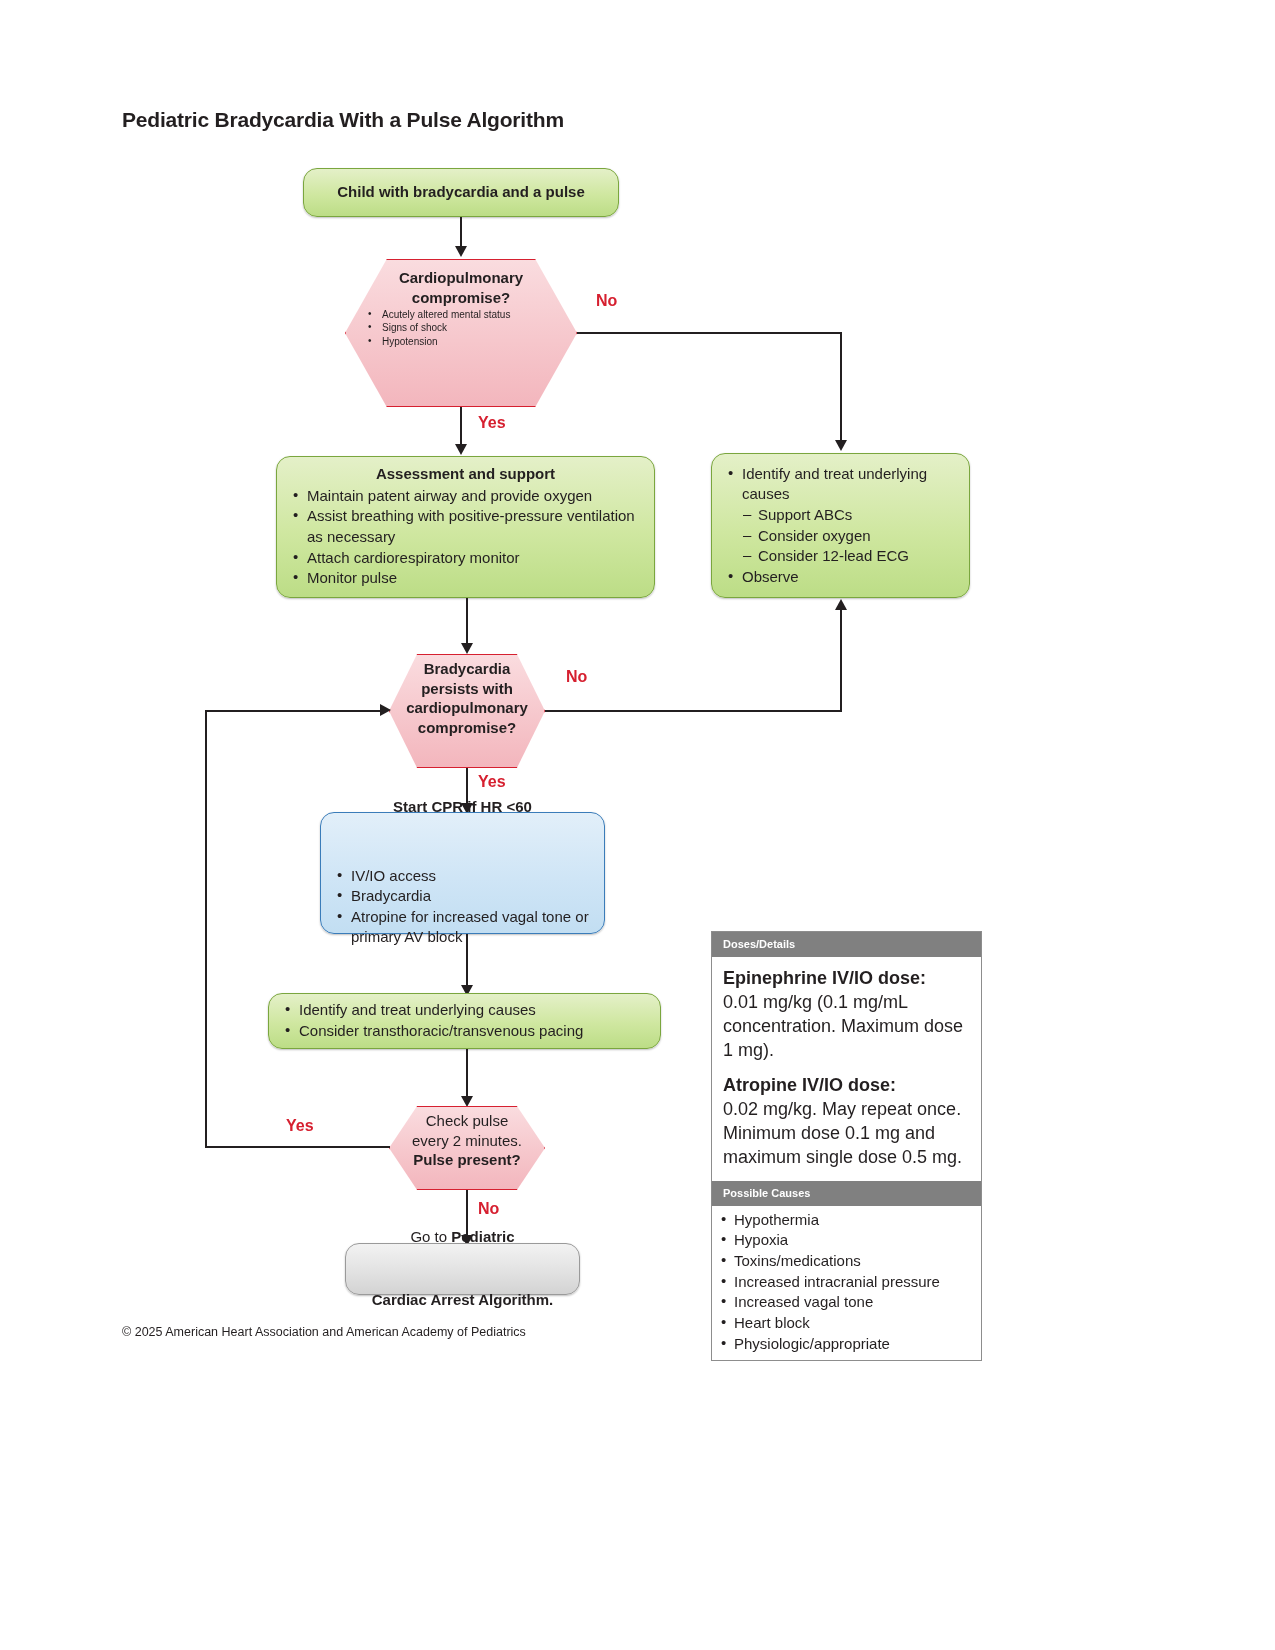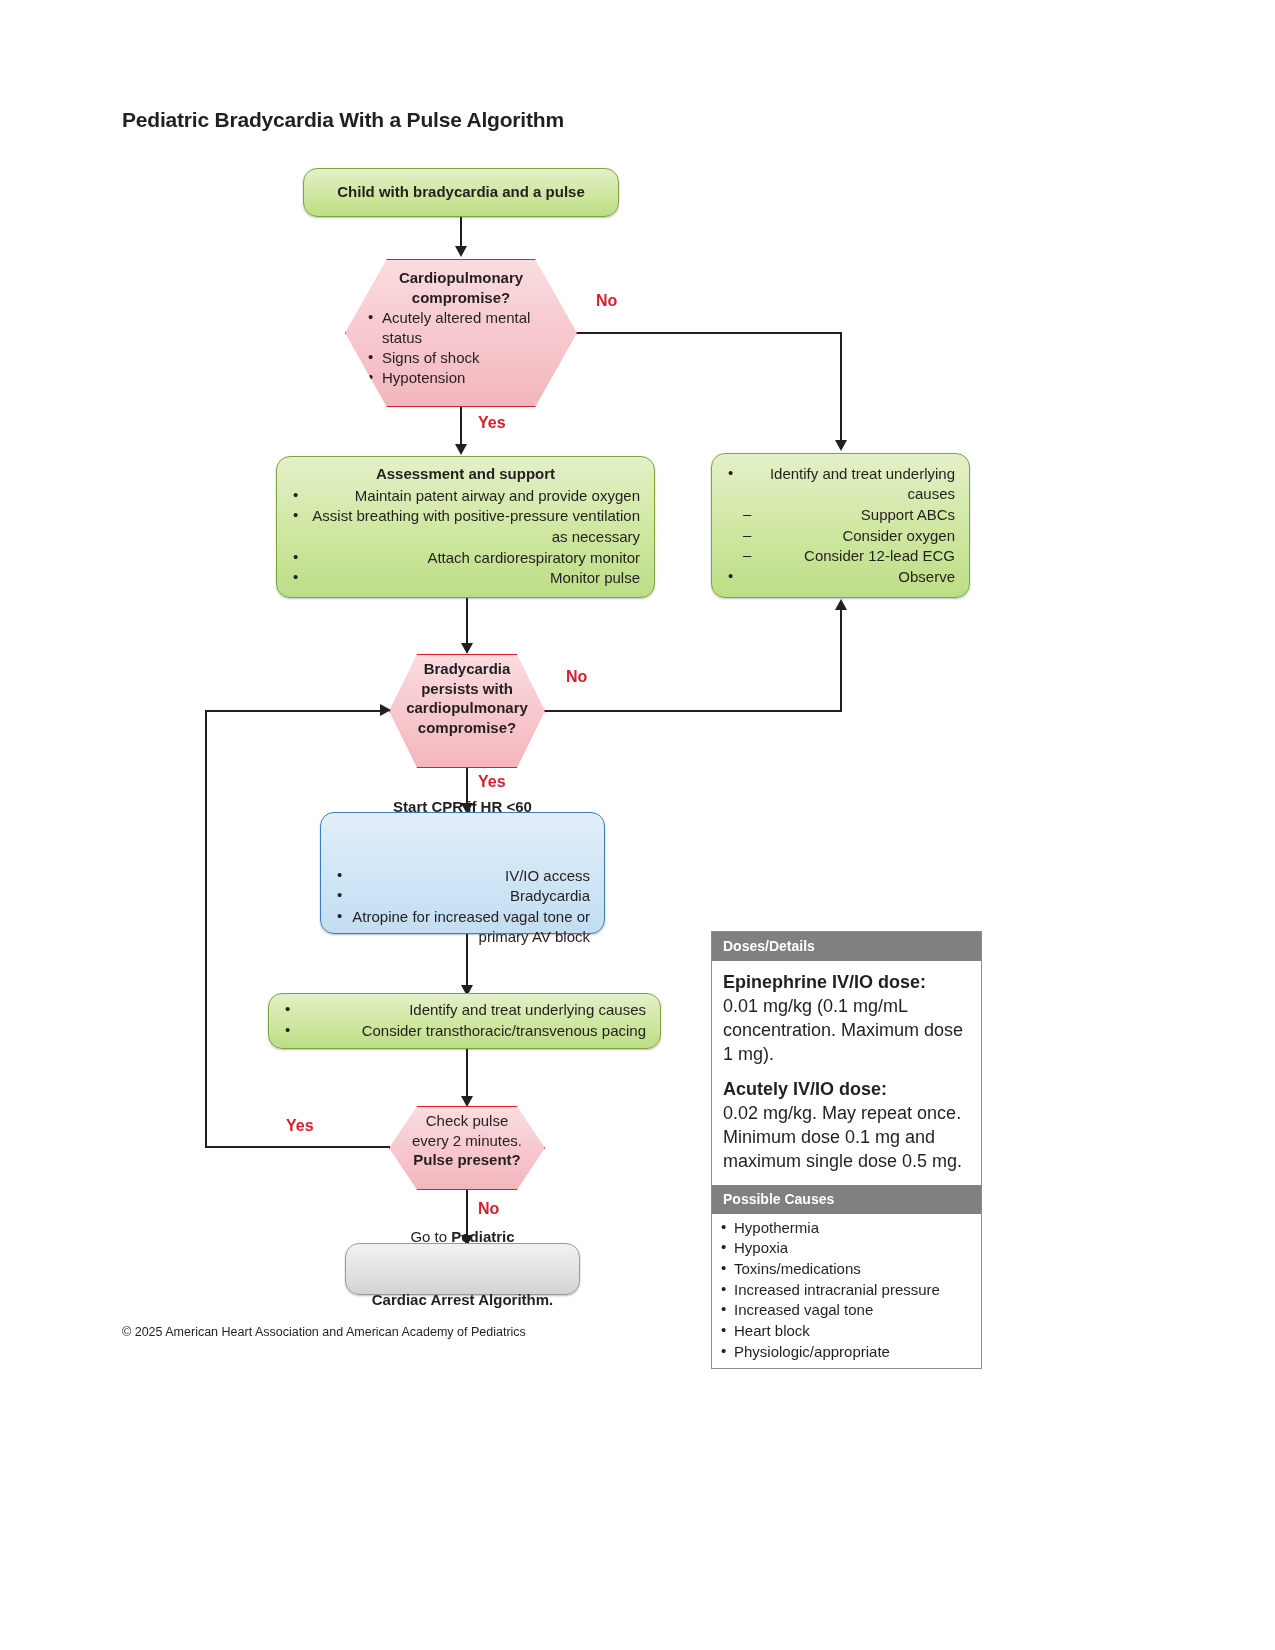--- a/index.html
+++ b/index.html
@@ -65,21 +65,20 @@
   .box-lines {
     margin: 0;
     padding: 0;
     list-style: none;
     font-size: 15px;
     line-height: 1.37;
   }
   .box-lines li {
     position: relative;
     padding-left: 16px;
-    text-align: right;
   }
   .box-lines li::before {
     content: "\2022";
     position: absolute;
     left: 2px;
     top: -1px;
     font-size: 15px;
   }
   .box-lines li.dash {
     padding-left: 32px;
@@ -105,21 +104,21 @@
     text-align: center;
     font-size: 15px;
     line-height: 1.3;
   }
   .hex-inner .hb { font-weight: bold; }
   .hex-list {
     margin: 0;
     padding: 0;
     list-style: none;
     text-align: left;
-    font-size: 15px;
+    font-size: 10px;
     line-height: 1.33;
   }
   .hex-list li {
     position: relative;
     padding-left: 16px;
   }
   .hex-list li::before {
     content: "\2022";
     position: absolute;
     left: 2px;
@@ -168,21 +167,21 @@
     top: 931px;
     width: 271px;
     border: 1px solid #8d8d8d;
     box-sizing: border-box;
     background: #ffffff;
   }
   .panel-head {
     background: #808080;
     color: #ffffff;
     font-weight: bold;
-    font-size: 14px;
+    font-size: 11px;
     padding: 6px 24px 7px 11px;
   }
   .panel-body {
     padding: 10px 11px 11px 11px;
     font-size: 18px;
     line-height: 1.33;
   }
   .dose-block { margin-bottom: 11px; }
   .dose-block:last-child { margin-bottom: 0; }
   .dose-label { font-weight: bold; }
@@ -338,21 +337,21 @@
   </div>
 
   <div id="side-panel">
     <div class="panel-head">Doses/Details</div>
     <div class="panel-body">
       <div class="dose-block">
         <div class="dose-label">Epinephrine IV/IO dose:</div>
         <div>0.01 mg/kg (0.1 mg/mL concentration. Maximum dose 1 mg).</div>
       </div>
       <div class="dose-block">
-        <div class="dose-label">Acutely IV/IO dose:</div>
+        <div class="dose-label">Atropine IV/IO dose:</div>
         <div>0.02 mg/kg. May repeat once. Minimum dose 0.1 mg and maximum single dose 0.5 mg.</div>
       </div>
     </div>
     <div class="panel-head">Possible Causes</div>
     <ul class="causes">
       <li>Hypothermia</li>
       <li>Hypoxia</li>
       <li>Toxins/medications</li>
       <li>Increased intracranial pressure</li>
       <li>Increased vagal tone</li>

